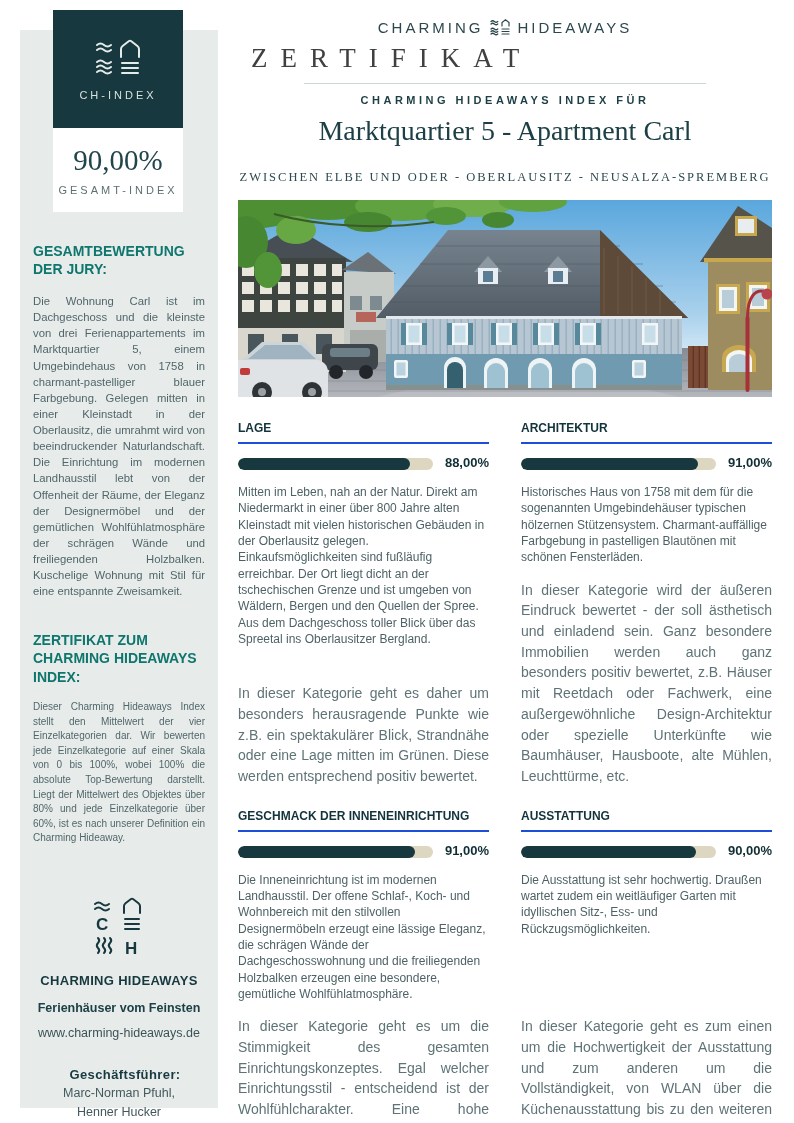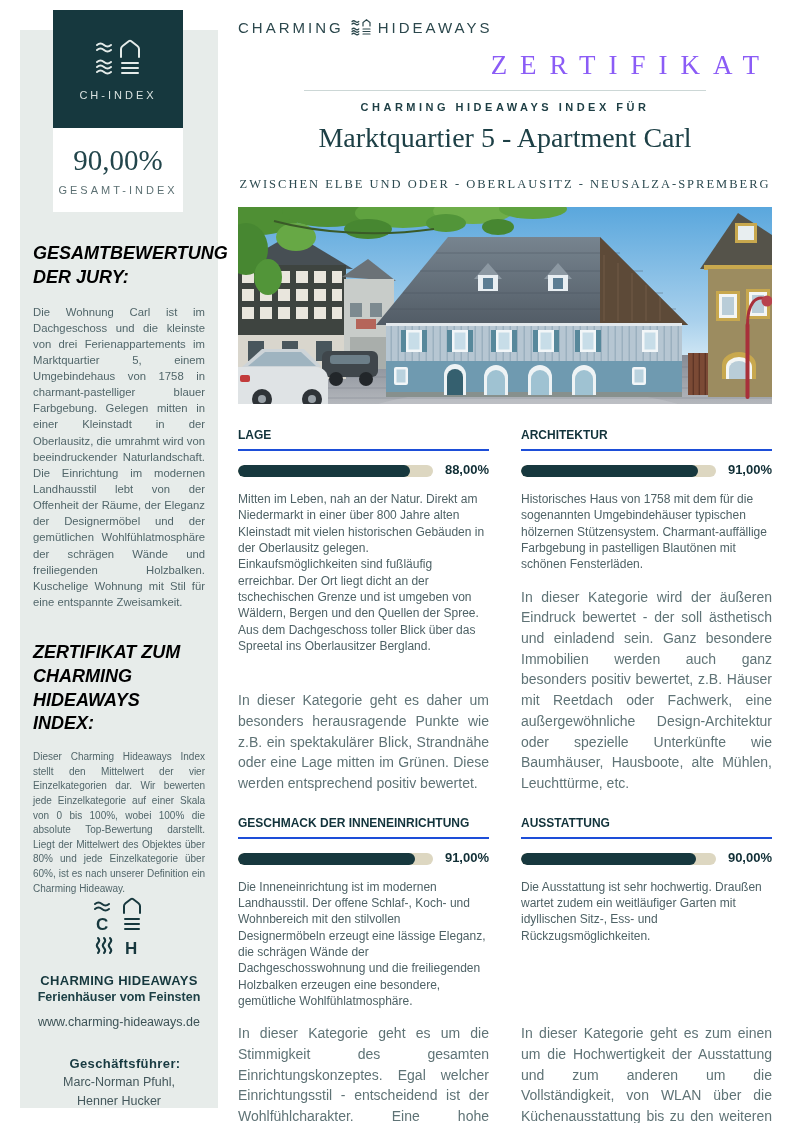--- a/index.html
+++ b/index.html
@@ -11,39 +11,39 @@
   .sidebar { position:absolute; left:20px; top:30px; width:198px; height:1078px; background:#e7ecea; }
   .index-dark-box { position:absolute; left:33px; top:-20px; width:130px; height:119px; background:#16383e;
                     display:flex; flex-direction:column; align-items:center; justify-content:center; gap:11px; }
   .index-label { color:#d9e2e0; font-size:11px; letter-spacing:3px; }
   .index-score-box { position:absolute; left:33px; top:98px; width:130px; height:84px; background:#ffffff;
                      display:flex; flex-direction:column; align-items:center; justify-content:center; gap:7px; }
   .score-value { font-family:"Liberation Serif", serif; font-size:29px; color:#22454b; }
   .score-label { font-size:11px; letter-spacing:3px; color:#5c7073; }
 
   .sidebar-content { position:absolute; left:13px; right:13px; top:212px; }
-  .side-heading { font-size:18px; font-weight:bold; color:#000000; line-height:1.32; margin-bottom:14px;font-style:italic; }
+  .side-heading { font-size:14px; font-weight:bold; color:#0f766e; line-height:1.32; margin-bottom:14px; }
   .side-body { font-size:11.3px; color:#51666a; line-height:1.43; text-align:justify; }
   .side-heading.second { margin-top:31px; }
   .side-body.small { font-size:10px; line-height:1.46; }
 
   .sidebar-footer { position:absolute; left:0; right:0; top:866px; text-align:center; }
   .footer-logo { display:block; margin:0 auto; }
   .brand-name { font-size:13px; font-weight:bold; letter-spacing:0.3px; margin-top:15px; color:#16383e; }
-  .brand-tagline { font-size:12.5px; font-weight:bold; margin-top:2px; color:#1d4046; }
+  .brand-tagline { font-size:12.5px; font-weight:bold; margin-top:13px; color:#1d4046; }
   .brand-url { font-size:12.5px; margin-top:11px; color:#3c5256; }
   .mgmt-title { font-size:13px; font-weight:bold; margin-top:27px; color:#173940; letter-spacing:0.4px;margin-left:12px; }
   .mgmt-name { font-size:12.5px; color:#44585c; margin-top:3px; line-height:1.3; }
 
   
   .main { position:absolute; left:238px; top:0; width:534px; }
-  .wordmark { display:flex; justify-content:flex-start; align-items:center; gap:7px; margin-top:18px;
+  .wordmark { display:flex; justify-content:center; align-items:center; gap:7px; margin-top:18px;
               color:#2c484d; font-size:15px; letter-spacing:3px; }
-  .cert-title { text-align:right; font-family:"Liberation Serif", serif; font-size:27px;
-                letter-spacing:13px; padding-left:13px; color:#8b5cf6; margin-top:13px; }
+  .cert-title { text-align:left; font-family:"Liberation Serif", serif; font-size:27px;
+                letter-spacing:13px; padding-left:13px; color:#404040; margin-top:6px; }
   .cert-rule { width:402px; height:1px; background:#ccd7d6; margin:9px auto 0; }
   .cert-subtitle { text-align:center; font-size:11px; font-weight:bold; letter-spacing:3.5px; color:#1d3e44; margin-top:10px; }
   .property-name { text-align:center; font-family:"Liberation Serif", serif; font-size:28px; color:#1d4046; margin-top:9px; }
   .location-line { text-align:center; font-family:"Liberation Serif", serif; font-size:12.5px;
                    letter-spacing:2px; color:#2c4a50; margin-top:23px; }
   .photo { margin-top:15px; width:534px; height:197px; display:block; }
 
   .sections { display:grid; grid-template-columns:1fr 1fr; column-gap:32px; row-gap:22px; margin-top:24px; }
   .section { display:flex; flex-direction:column; min-height:258px; }
   .sec-title { font-size:12px; font-weight:bold; color:#12333b; padding-bottom:7px; border-bottom:2px solid #1d4ed8; }

